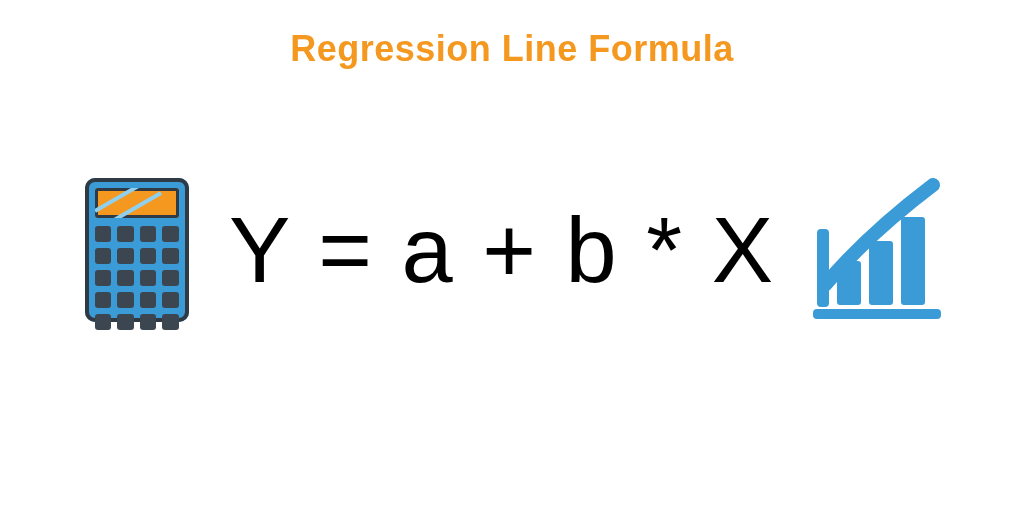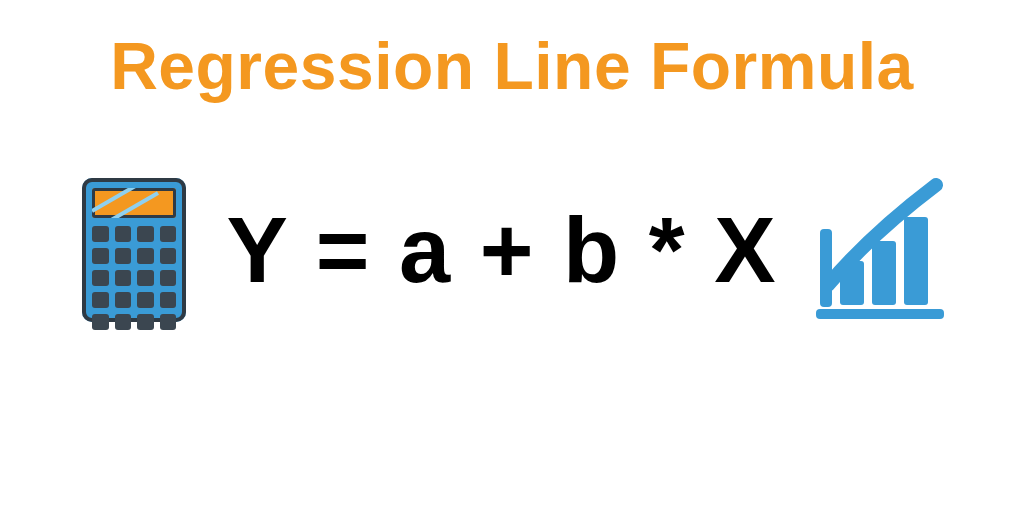--- a/index.html
+++ b/index.html
@@ -10,38 +10,38 @@
     font-family: Arial, Helvetica, sans-serif;
     position: relative;
     overflow: hidden;
   }
   .title {
     position: absolute;
     top: 28px;
     left: 0;
     width: 100%;
     text-align: center;
-    font-size: 66px;
+    font-size: 36px;
     font-weight: 700;
     color: #f49820;
     letter-spacing: 0.5px;
   }
   .content-row {
     position: absolute;
     top: 170px;
     left: 0;
     width: 100%;
     display: flex;
     align-items: center;
     justify-content: center;
     gap: 32px;
   }
   .formula {
     font-size: 92px;
-    font-weight: 700;
+    font-weight: 400;
     color: #000000;
     letter-spacing: 2px;
     white-space: nowrap;
   }
   .icon-wrap {
     display: flex;
     align-items: center;
     justify-content: center;
   }
   

